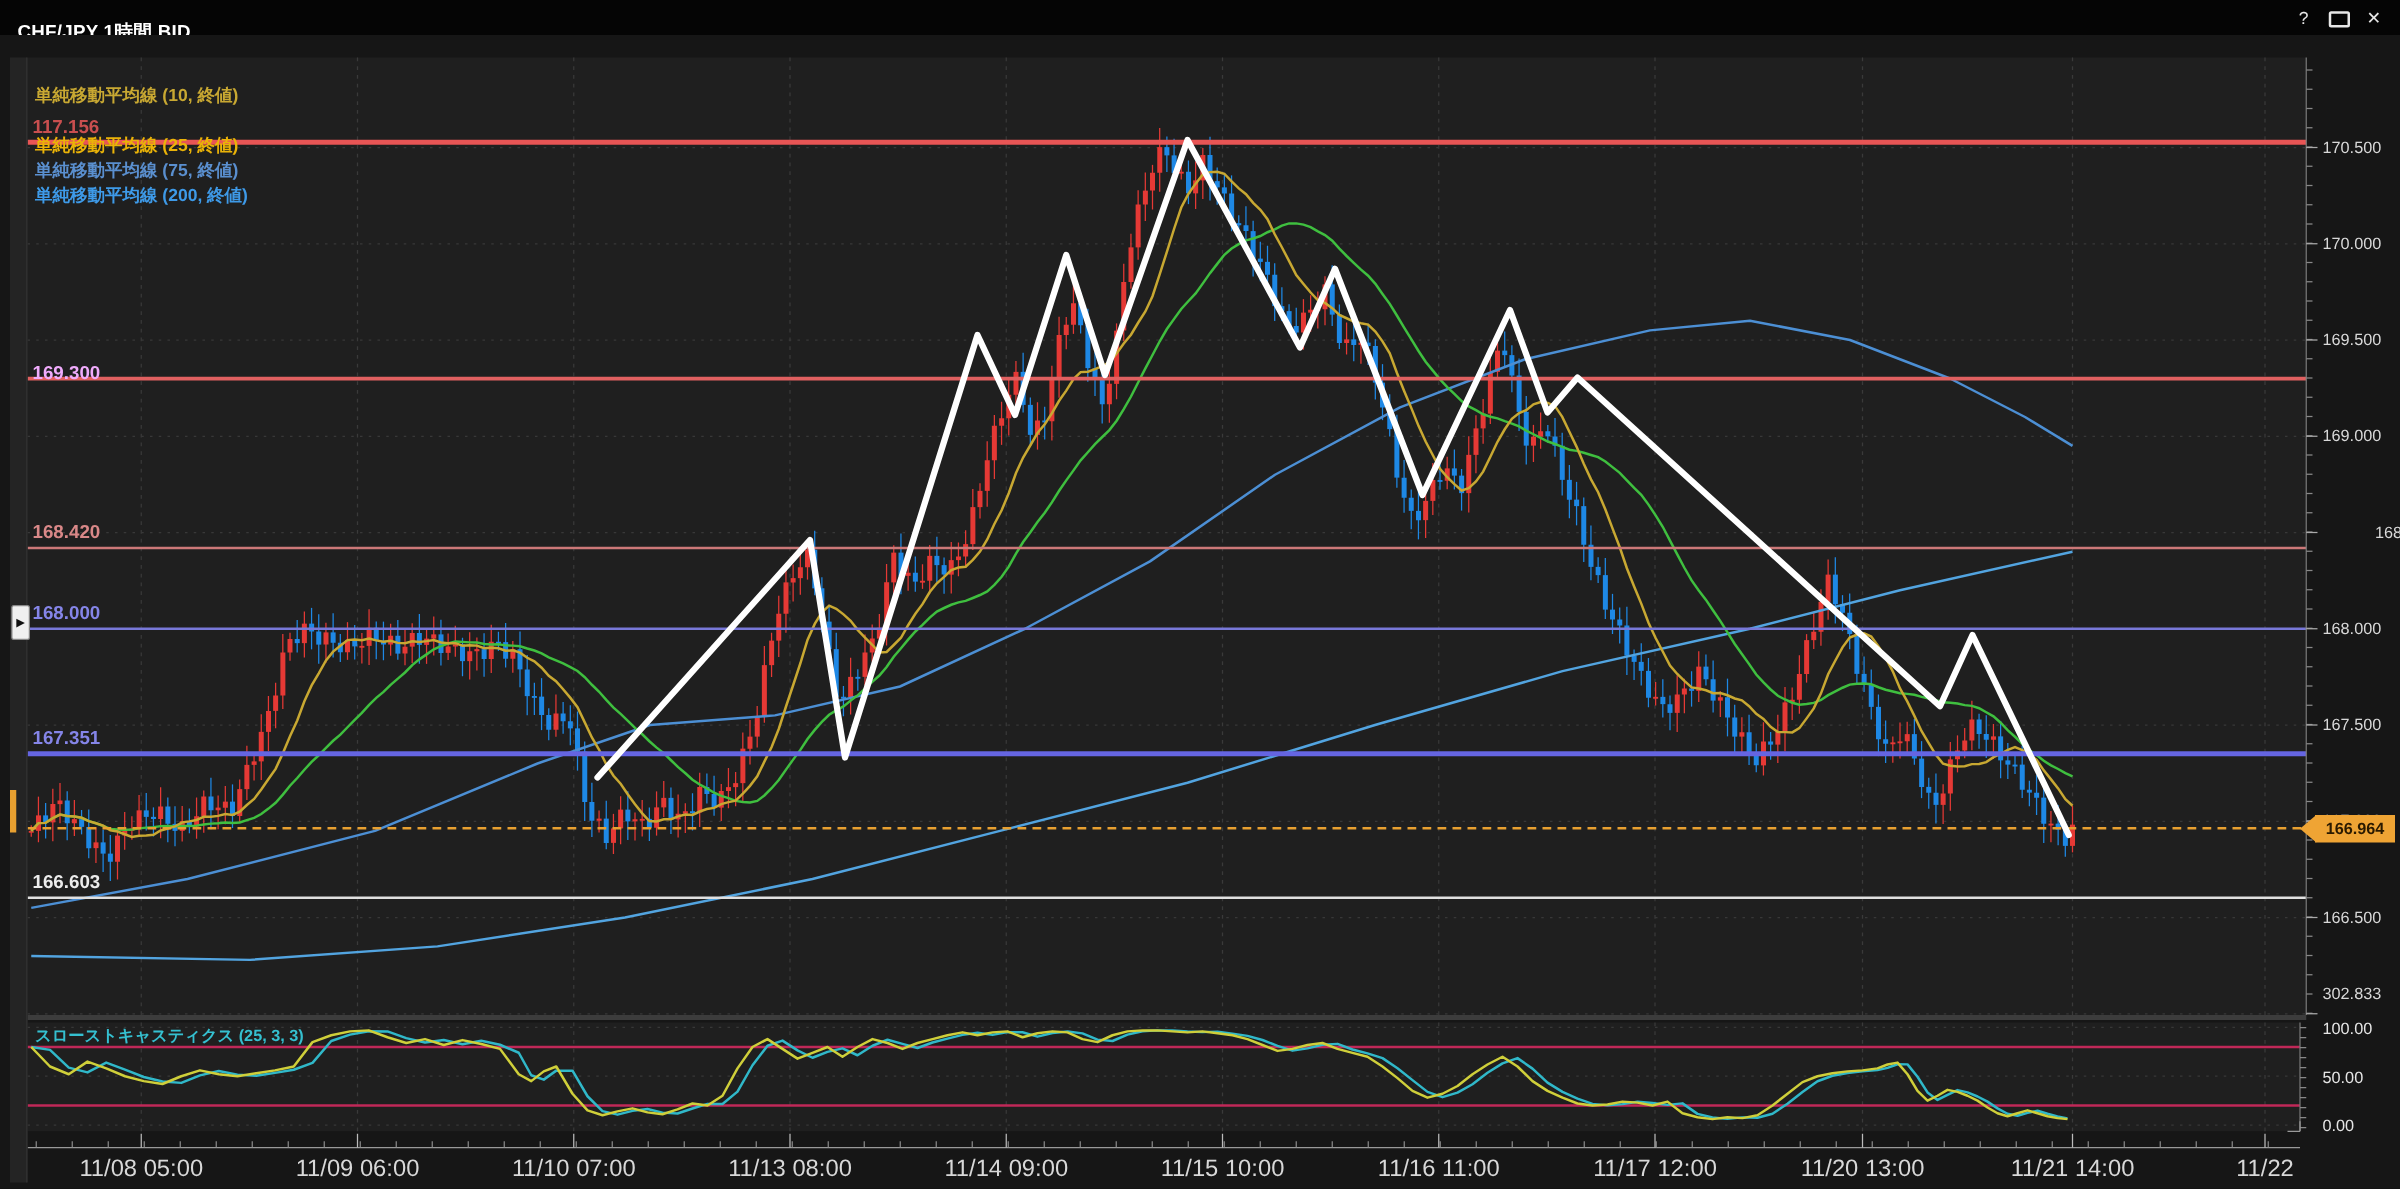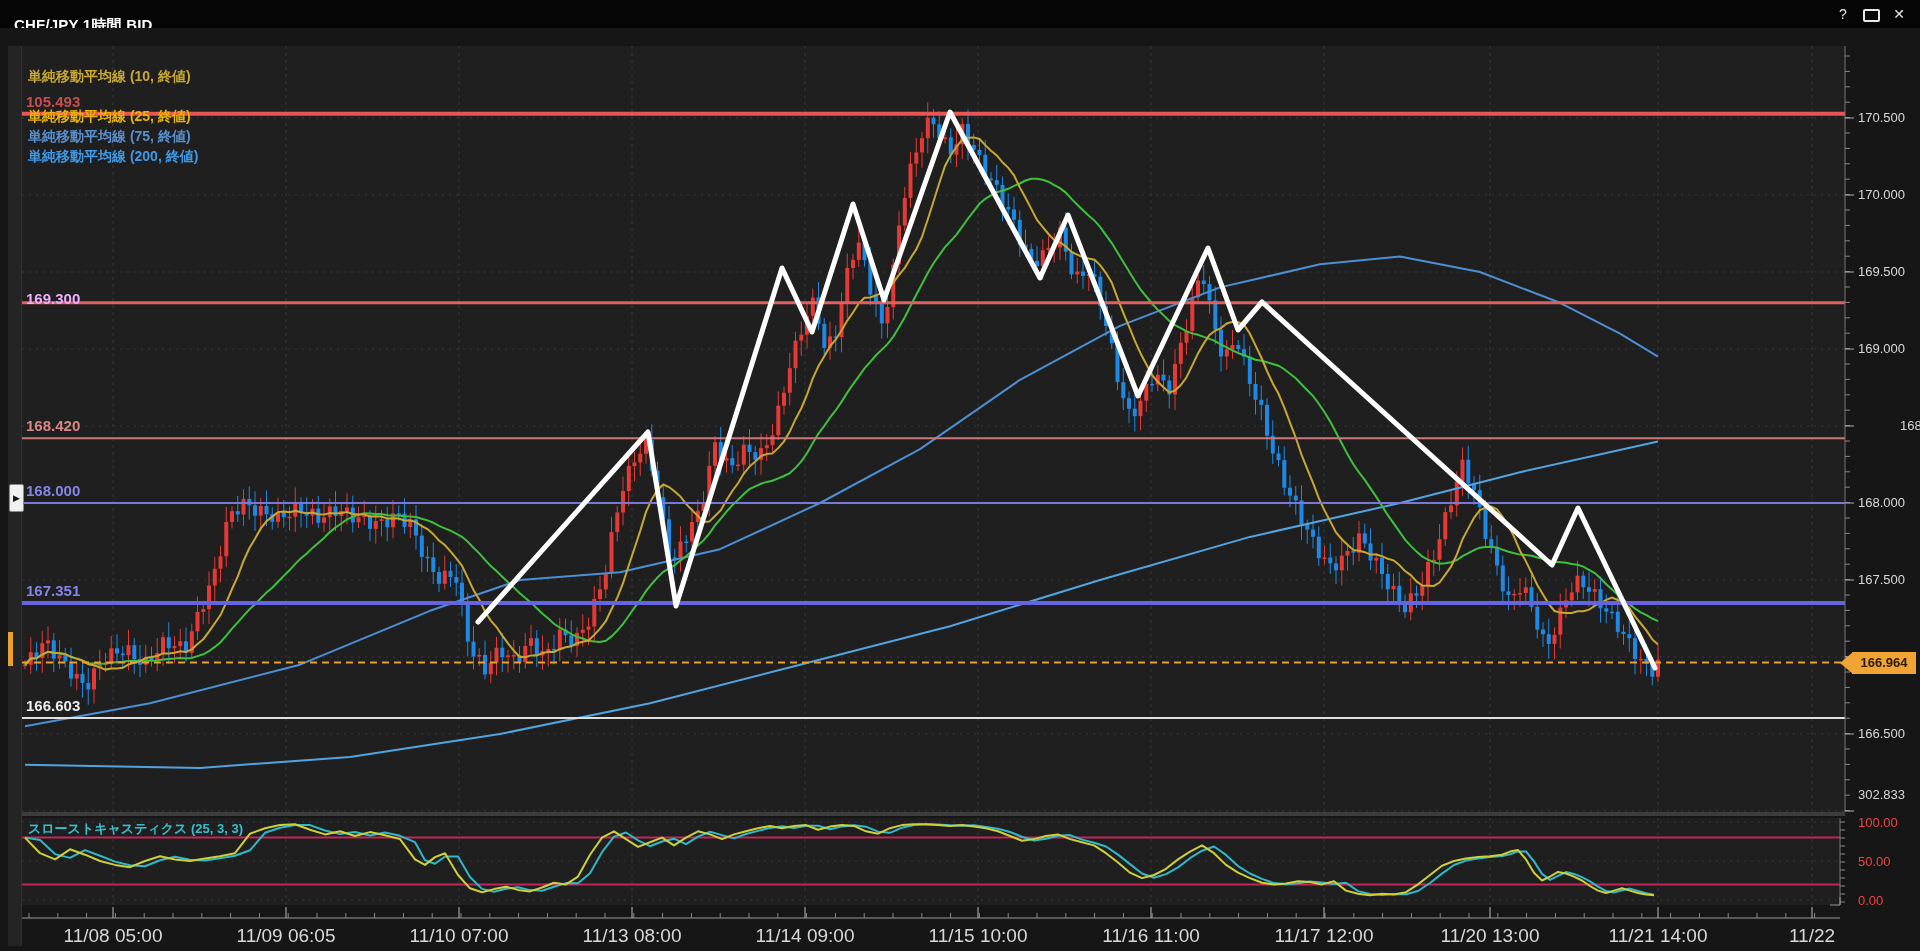--- a/index.html
+++ b/index.html
@@ -19,21 +19,21 @@
   
   #chartwrap{position:absolute;left:0;top:0;width:1920px;height:951px;}
   svg{position:absolute;left:0;top:0;}
   
   #gutter{position:absolute;left:8px;top:46px;width:13px;height:900px;background:#242424;border-right:1px solid #333;}
   #gutter-btn{position:absolute;left:9px;top:484px;width:13px;height:26px;background:#f0f0f0;border:1px solid #888;border-radius:2px;color:#111;font-size:9px;line-height:26px;text-align:center;cursor:pointer;}
   #gutter-mark{position:absolute;left:8px;top:632px;width:5px;height:34px;background:#e8a030;}
   
   .hline-label{position:absolute;left:26px;font-size:15px;font-weight:bold;z-index:3;}
   .price-label{position:absolute;left:1858px;font-size:13px;color:#d8d8d8;z-index:2;}
-  .stoch-label{position:absolute;left:1858px;font-size:13px;color:#ef4444;z-index:2;}
+  .stoch-label{position:absolute;left:1858px;font-size:13px;color:#e5e5e5;z-index:2;}
   .time-label{position:absolute;font-size:19px;color:#d8d8d8;transform:translateX(-50%);top:925px;z-index:2;white-space:nowrap;}
   #legend{position:absolute;left:28px;top:66px;z-index:4;line-height:20px;font-size:14px;font-weight:bold;}
   #stoch-legend{position:absolute;left:28px;top:820px;z-index:4;font-size:13px;font-weight:bold;}
   #price-flag{position:absolute;left:1840px;top:651px;z-index:5;width:76px;height:22px;}
   #price-flag .flag-body{position:absolute;left:12px;top:0;width:64px;height:22px;background:#efa434;color:#2a1a00;font-size:13px;font-weight:bold;line-height:22px;text-align:center;}
   #price-flag .flag-tip{position:absolute;left:0;top:0;width:0;height:0;border-top:11px solid transparent;border-bottom:11px solid transparent;border-right:13px solid #efa434;}
 </style>
 </head>
 <body>
 
@@ -849,31 +849,31 @@
       <div class="price-label" style="top: 418px; margin-left: 42px;">168.500</div>
       <div class="price-label" style="top: 495px;">168.000</div>
       <div class="price-label" style="top: 572px;">167.500</div>
       <div class="price-label" style="top: 649px;">167.000</div>
       <div class="price-label" style="top: 726px;">166.500</div>
       <div class="price-label" style="top: 787px;">302.833</div>
       <div class="stoch-label" style="top: 814.961px;">100.00</div>
       <div class="stoch-label" style="top: 853.981px;">50.00</div>
       <div class="stoch-label" style="top: 893px;">0.00</div>
       <div class="time-label" style="left: 113px;">11/08 05:00</div>
-      <div class="time-label" style="left: 286px;">11/09 06:05</div>
+      <div class="time-label" style="left: 286px;">11/09 06:00</div>
       <div class="time-label" style="left: 459px;">11/10 07:00</div>
       <div class="time-label" style="left: 632px;">11/13 08:00</div>
       <div class="time-label" style="left: 805px;">11/14 09:00</div>
       <div class="time-label" style="left: 978px;">11/15 10:00</div>
       <div class="time-label" style="left: 1151px;">11/16 11:00</div>
       <div class="time-label" style="left: 1324px;">11/17 12:00</div>
       <div class="time-label" style="left: 1490px;">11/20 13:00</div>
       <div class="time-label" style="left: 1658px;">11/21 14:00</div>
       <div class="time-label" style="left: 1812px;">11/22</div>
-      <div class="hline-label" style="top: 92.688px; color: rgb(201, 79, 79);">105.493</div>
+      <div class="hline-label" style="top: 92.688px; color: rgb(201, 79, 79);">117.156</div>
       <div class="hline-label" style="top: 290px; color: #f0abfc;">169.300</div>
       <div class="hline-label" style="top: 417.32px; color: rgb(217, 136, 136);">168.420</div>
       <div class="hline-label" style="top: 482px; color: rgb(133, 133, 232);">168.000</div>
       <div class="hline-label" style="top: 581.946px; color: rgb(133, 133, 232);">167.351</div>
       <div class="hline-label" style="top: 697.138px; color: rgb(236, 236, 236);">166.603</div>
     </div>
 
   <div id="price-flag" style="top: 651.544px;">
     <div class="flag-tip"></div>
     <div class="flag-body">166.964</div>

